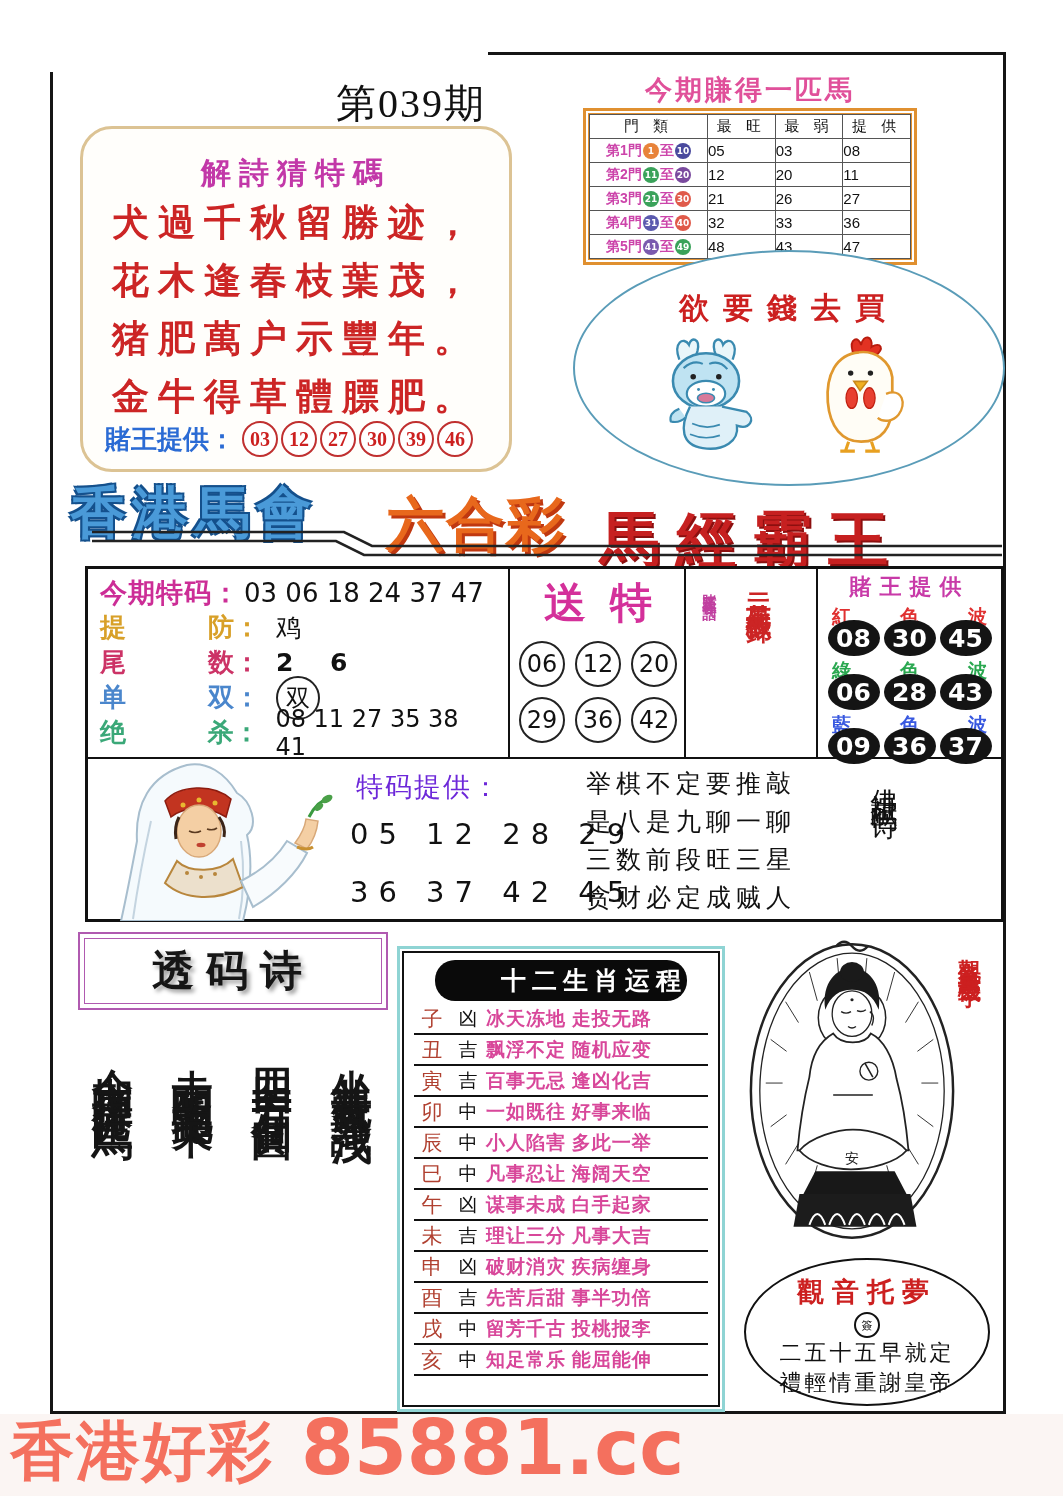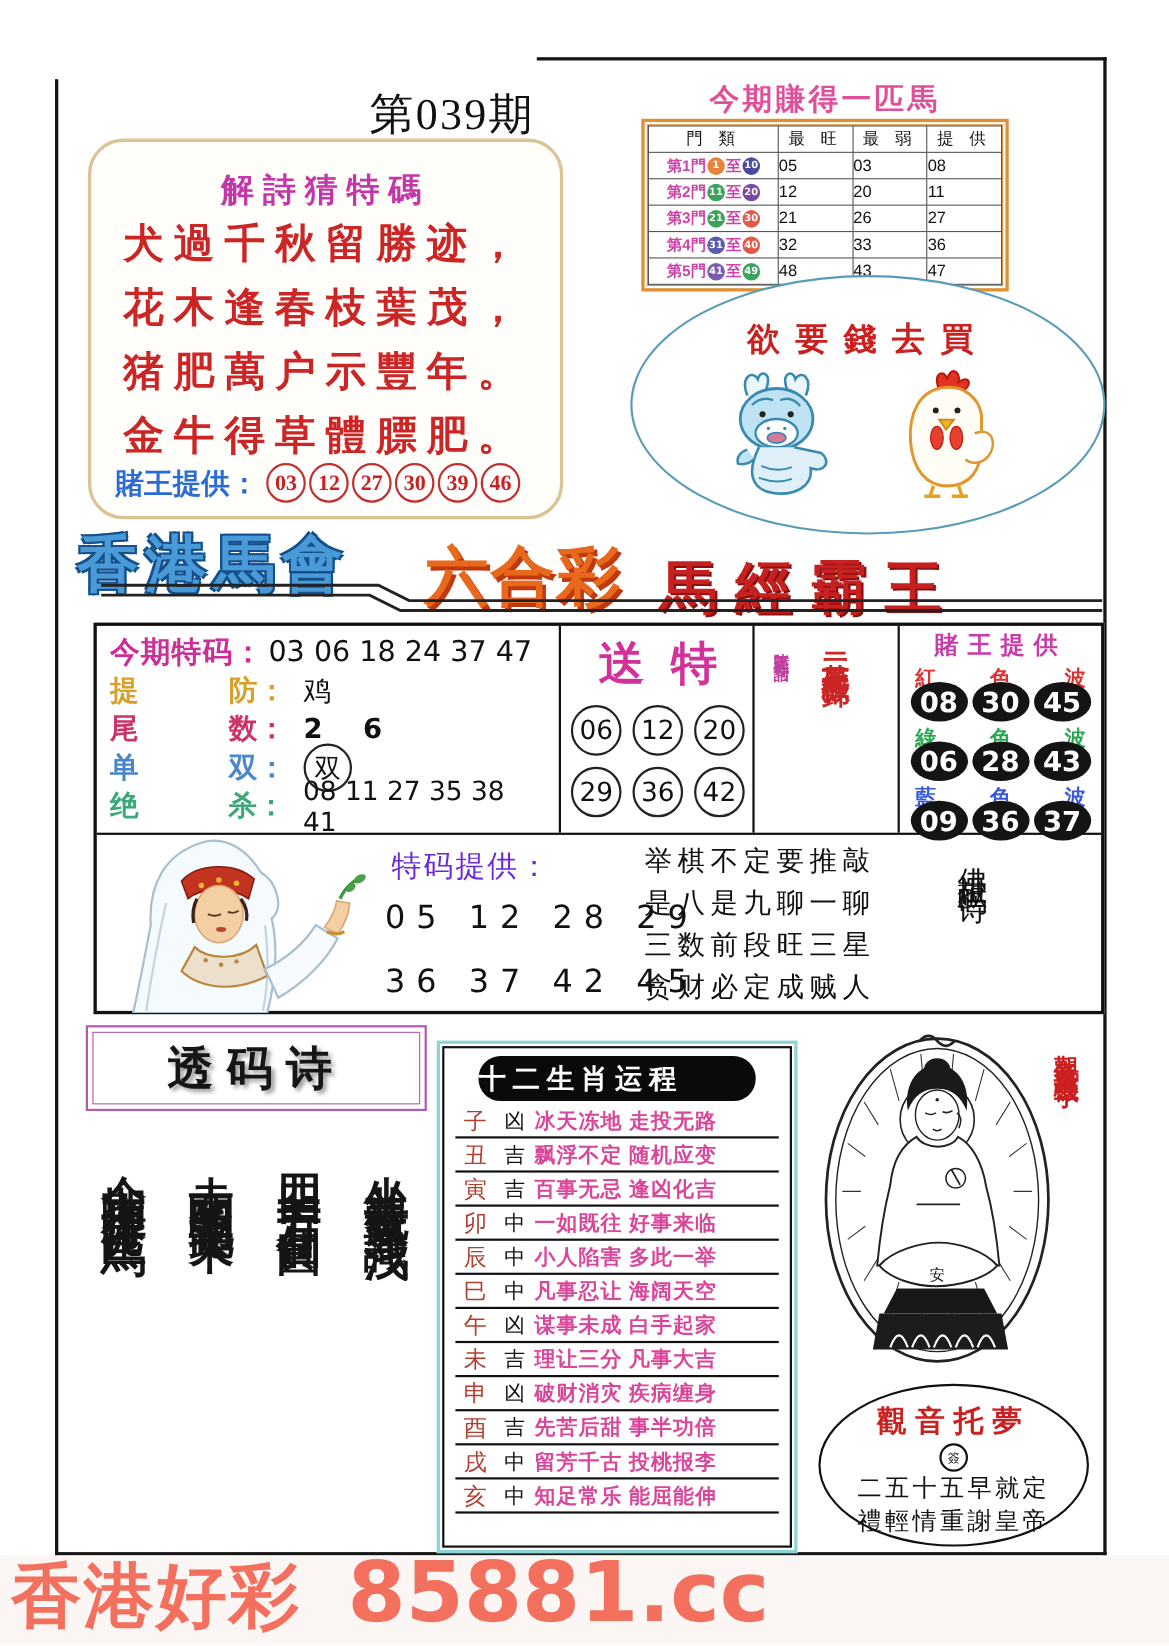--- a/index.html
+++ b/index.html
@@ -32,21 +32,21 @@
   .f1{background:#3aa25a}.t1{background:#7a4a9e}
   .f2{background:#3aa25a}.t2{background:#e05a4a}
   .f3{background:#5b5aae}.t3{background:#e05a4a}
   .f4{background:#7a5aae}.t4{background:#3aa25a}
   
   .money{left:573px;top:250px;width:432px;height:236px;border:2px solid #5a9cb8;border-radius:50%;background:#fff}
   .money-text{margin-top:36px;text-align:center;color:#cc2020;font-size:30px;font-weight:bold;letter-spacing:14px}
   
   .club{left:70px;top:476px;font-size:56px;font-weight:bold;color:#4a9ad8;text-shadow:2px 2px 0 #14508c,-2px -2px 0 #14508c,2px -2px 0 #14508c,-2px 2px 0 #14508c;letter-spacing:6px}
   .lottery{left:386px;top:486px;font-size:58px;font-weight:bold;color:#e8681c;text-shadow:3px 3px 0 #c03810;letter-spacing:2px}
-  .brand{left:600px;top:500px;font-size:52px;font-weight:900;color:#c62020;letter-spacing:16px;text-shadow:2px 2px 0 #8c0f0f}
+  .brand{left:600px;top:500px;font-size:60px;font-weight:900;color:#c62020;letter-spacing:16px;text-shadow:2px 2px 0 #8c0f0f}
   
   .main-panel{left:85px;top:566px;width:919px;height:356px;border:3px solid #111;background:#fff}
   .vdiv{position:absolute;top:0;width:2px;height:188px;background:#111}
   .hdiv{position:absolute;left:0;top:188px;width:100%;height:2px;background:#111}
   .col1{position:absolute;left:0;top:0;width:420px;height:188px;padding:6px 12px}
   .ln{display:flex;align-items:center;height:35px}
   .lab-tema{color:#cc2d96;font-weight:bold;font-size:27px;letter-spacing:1px}
   .val-tema{color:#111;font-size:26px;margin-left:4px;font-family:"DejaVu Sans",sans-serif}
   .lpair{display:flex;justify-content:space-between;width:160px;font-size:26px;font-weight:bold}
   .lval{margin-left:16px;font-size:25px;color:#111}
@@ -76,35 +76,35 @@
   .fozu-poem div{font-size:25px;color:#111;line-height:38px;letter-spacing:5px;white-space:nowrap}
   .fozu-v{position:absolute;left:778px;top:8px;height:150px;font-size:27px;color:#111;letter-spacing:6px}
   
   .tms-box{left:78px;top:932px;width:310px;height:78px;border:2px solid #b05ab0;outline:1px solid #b05ab0;outline-offset:-7px;display:flex;align-items:center;justify-content:center}
   .tms-title{font-size:42px;font-weight:bold;color:#161616;letter-spacing:12px;text-shadow:3px 3px 4px #999}
   .tms-cols{left:72px;top:1036px;width:322px;height:370px;display:flex;justify-content:space-between;padding:0 14px}
   .tms-col{font-size:41px;color:#151515;letter-spacing:9px;font-weight:600}
   
   .zod{left:397px;top:946px;width:328px;height:466px;border:3px solid #8fd4d4;background:#fff}
   .zod-inner{position:absolute;left:2px;top:2px;right:2px;bottom:2px;border:2px solid #111;padding:0 10px}
-  .zod-title{width:252px;margin:7px auto 3px;background:#0a0a0a;color:#fff;border-radius:20px;text-align:left;font-size:25px;font-weight:bold;letter-spacing:6px;padding:4px 0}
+  .zod-title{width:252px;margin:7px auto 3px;background:#0a0a0a;color:#fff;border-radius:20px;text-align:right;font-size:25px;font-weight:bold;letter-spacing:6px;padding:4px 0}
   .zrow{display:flex;align-items:center;height:31px;border-bottom:2px solid #111}
   .zb{width:36px;text-align:center;color:#b04030;font-size:21px}
   .zl{width:36px;text-align:center;color:#111;font-size:19px}
   .zt{flex:1;color:#d8479a;font-weight:bold;font-size:19px;letter-spacing:1px;white-space:nowrap}
   
   .buddha-svg{left:738px;top:934px}
   .side-v{left:954px;top:940px;height:170px;font-size:23px;font-weight:bold;color:#cc2020;letter-spacing:4px}
   .dream{left:744px;top:1258px;width:246px;height:148px;border:2px solid #111;border-radius:50%;text-align:center;background:#fff}
   .dream-title{margin-top:14px;color:#cc2020;font-size:27px;font-weight:bold;letter-spacing:8px}
   .seal{display:inline-flex;align-items:center;justify-content:center;width:26px;height:26px;border:2px solid #111;border-radius:50%;font-size:11px;color:#111;margin-top:2px}
   .dream-line{font-size:22px;color:#111;letter-spacing:3px;line-height:30px}
   
   .footer-bg{left:0;top:1414px;width:1063px;height:82px;background:#fbf5f3}
-  .footer{left:10px;top:1410px;display:flex;align-items:flex-end;gap:42px;color:#f4705e}
+  .footer{left:10px;top:1410px;display:flex;align-items:flex-end;gap:27px;color:#f4705e}
   .site-name{font-size:64px;font-weight:900;letter-spacing:2px;line-height:1.1}
   .site-domain{font-size:76px;font-weight:900;font-family:"DejaVu Sans",sans-serif;line-height:1}
 </style>
 </head>
 <body>
 
 <div class="page">
 
   <div class="abs frame" style="left:488px;top:52px;width:518px;height:3px"></div>
   <div class="abs frame" style="left:1003px;top:52px;width:3px;height:1362px"></div>

